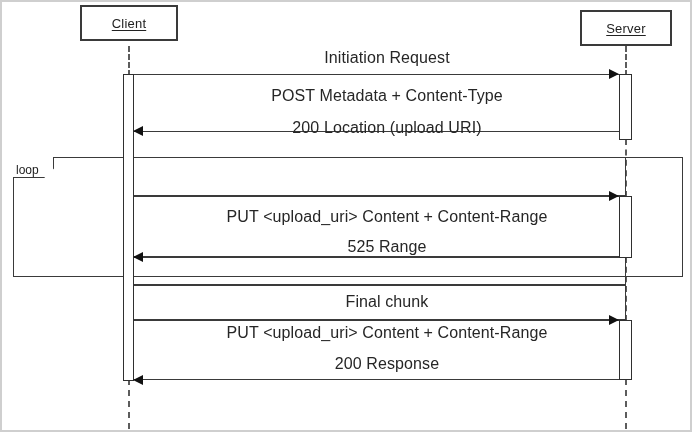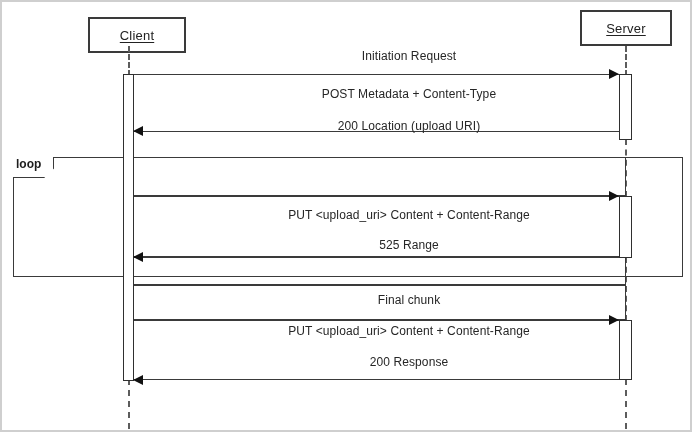--- a/index.html
+++ b/index.html
@@ -74,61 +74,59 @@
   .arrow-right {
     position: absolute;
     width: 0; height: 0;
     border-top: 5px solid transparent;
     border-bottom: 5px solid transparent;
     border-left: 10px solid #111111;
   }
   
   .msg-text {
     position: absolute;
-    font-size: 12px;
+    font-size: 16px;
     color: #262626;
     white-space: nowrap;
     text-align: right;
     transform: translateX(-50%);
     letter-spacing: 0.1px;
-    margin-left: 22px;
   }
   
   .frag-box {
     position: absolute;
     border: 1.4px solid #3a3a3a;
     box-sizing: border-box;
     background: transparent;
   }
   .frag-tab {
     position: absolute;
     border: 1.4px solid #3a3a3a;
     border-top: none;
     border-left: none;
     box-sizing: border-box;
     background: #ffffff;
     display: flex;
-    align-items: flex-start;
+    align-items: flex-end;
     padding-left: 3px;
     clip-path: polygon(0 0, 100% 0, 100% 55%, 76% 100%, 0 100%);
-    font-weight: bold;
   }
   .frag-tab-label {
     font-size: 12px;
     color: #1d1d1d;
     white-space: nowrap;
   }
 </style>
 </head>
 <body>
 
 <div id="canvas">
   <div class="stage">
 
-    <div class="participant-box" style="left:78px; top:15px; width:98px; height:36px;margin-left:8px;">
+    <div class="participant-box" style="left:78px; top:3px; width:98px; height:36px;">
       <span class="participant-label">Client</span>
     </div>
 
     <div class="participant-box" style="left:578px; top:8px; width:92px; height:36px;text-align:center;">
       <span class="participant-label">Server</span>
     </div>
 
     <div class="lifeline" style="left:126px; top:44px; height:30px;"></div>
     <div class="lifeline" style="left:126px; top:377px; height:50px;"></div>
 

